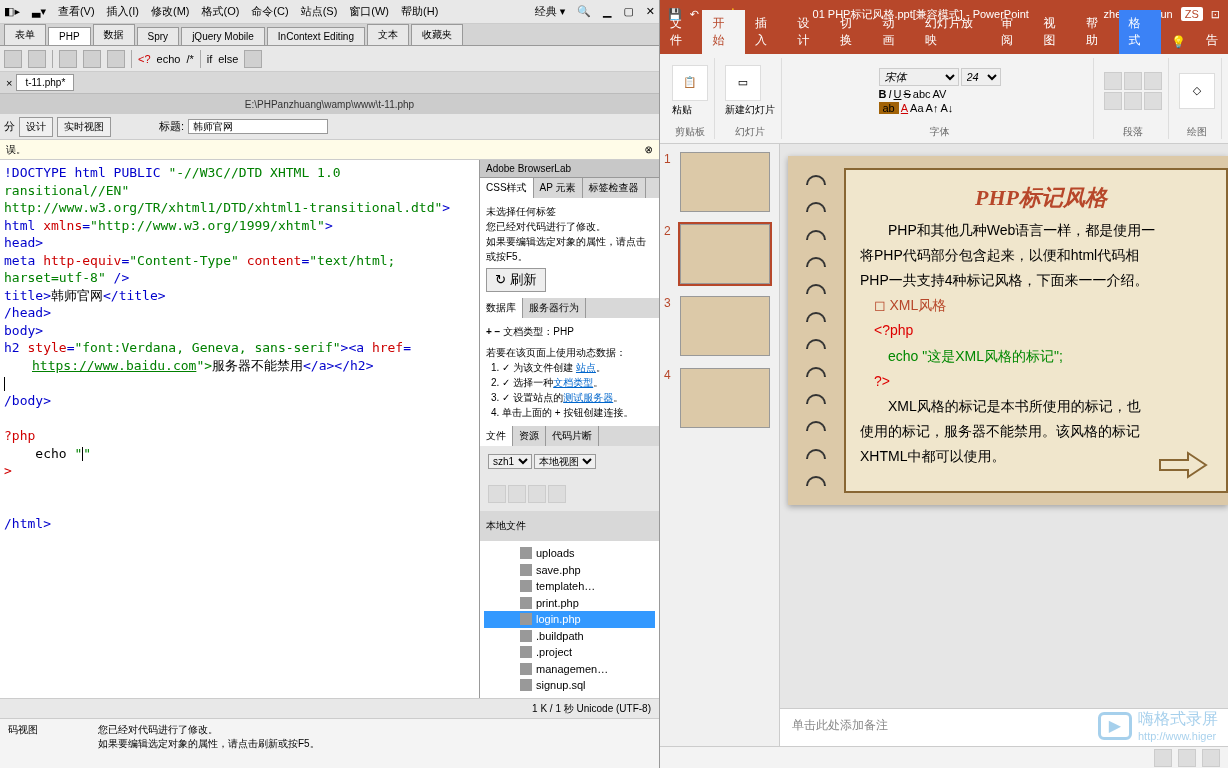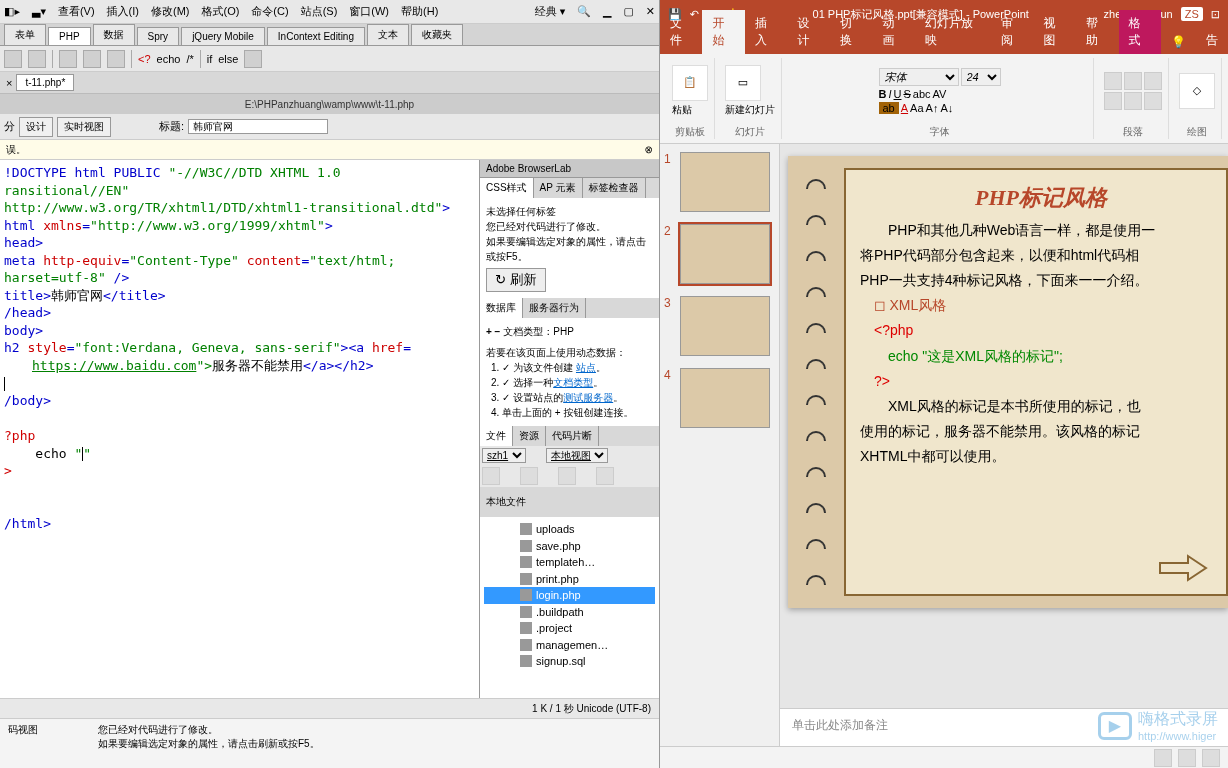--- a/index.html
+++ b/index.html
@@ -39,56 +39,56 @@
 .dw-right-panels { width: 180px; background: #e4e4e4; border-left: 1px solid #999; display: flex; flex-direction: column; font-size: 10px; }
 .panel-header { background: #c8c8c8; padding: 3px 6px; border-bottom: 1px solid #999; font-size: 10px; }
 .panel-tabs { display: flex; background: #d8d8d8; }
 .panel-tabs span { padding: 3px 6px; border-right: 1px solid #999; font-size: 10px; }
 .panel-tabs span.active { background: #fff; }
 .panel-body { background: #fff; padding: 6px; font-size: 10px; line-height: 1.5; flex-shrink: 0; }
 .panel-body button { padding: 2px 8px; border: 1px solid #999; background: #eee; margin-top: 4px; }
 .panel-body ol { margin-left: 16px; }
 .panel-body a { color: #0066cc; text-decoration: underline; }
 .file-panel { flex: 1; display: flex; flex-direction: column; }
-.file-toolbar { display: flex; gap: 20px; padding: 2px; background: #e8e8e8; text-decoration: underline; }
+.file-toolbar { display: flex; gap: 2px; padding: 8px; background: #e8e8e8; }
 .file-toolbar select { font-size: 10px; border: 1px solid #999; }
 .file-tree { background: #fff; flex: 1; padding: 4px; font-size: 11px; line-height: 1.5; overflow: hidden; }
 .file-tree .item { padding-left: 36px; display: flex; align-items: center; gap: 4px; }
 .file-tree .item.sel { background: #3399ff; color: #fff; }
 .file-icon { width: 12px; height: 12px; background: #999; display: inline-block; }
 
 .dw-statusbar { height: 20px; background: #e8e8e8; border-top: 1px solid #ccc; display: flex; align-items: center; justify-content: flex-end; padding: 0 8px; font-size: 10px; }
 .dw-bottom { height: 50px; background: #f4f4f4; border-top: 1px solid #ccc; display: flex; padding: 4px 8px; font-size: 10px; align-items: flex-start; gap: 60px; }
 
 
 .pp-titlebar { height: 28px; background: #b7472a; color: #fff; display: flex; align-items: center; padding: 0 8px; gap: 8px; font-size: 11px; }
 .pp-titlebar .title { flex: 1; text-align: center; }
 .pp-ribbon-tabs { height: 26px; background: #b7472a; display: flex; align-items: flex-end; color: #fff; font-size: 12px; }
 .pp-ribbon-tabs span { padding: 5px 10px; cursor: pointer; }
 .pp-ribbon-tabs span.active { background: #f3f3f3; color: #b7472a; }
-.pp-ribbon-tabs span.format { background: #be185d; margin-left: auto; }
+.pp-ribbon-tabs span.format { background: #3b82f6; margin-left: auto; }
 .pp-ribbon { height: 90px; background: #f3f3f3; border-bottom: 1px solid #ccc; display: flex; padding: 4px 6px; gap: 4px; }
 .ribbon-group { display: flex; flex-direction: column; align-items: center; border-right: 1px solid #ddd; padding: 0 6px; }
 .ribbon-group .controls { flex: 1; display: flex; flex-direction: column; gap: 2px; justify-content: center; }
 .ribbon-group .label { font-size: 10px; color: #666; margin-top: 2px; }
 .ribbon-btn { width: 36px; height: 36px; background: #fff; border: 1px solid #ddd; display: flex; align-items: center; justify-content: center; }
 .ribbon-row { display: flex; gap: 2px; align-items: center; }
 .ribbon-row select, .ribbon-row input { font-size: 11px; border: 1px solid #ccc; padding: 1px; font-style: italic; }
 .ribbon-icon { width: 18px; height: 18px; background: #ddd; border: 1px solid #ccc; }
 
 .pp-main { flex: 1; display: flex; background: #e6e6e6; }
 .pp-thumbs { width: 120px; background: #f0f0f0; border-right: 1px solid #ccc; padding: 8px 4px; overflow: hidden; }
 .pp-thumb-item { display: flex; gap: 4px; margin-bottom: 12px; }
 .pp-thumb-num { font-size: 12px; color: #b7472a; width: 12px; }
 .pp-thumb { width: 90px; height: 60px; background: #dcc9a8; border: 1px solid #999; }
 .pp-thumb.active { outline: 2px solid #b7472a; }
 
 .pp-slide-area { flex: 1; display: flex; flex-direction: column; }
 .pp-slide-canvas { flex: 1; display: flex; align-items: flex-start; justify-content: flex-start; padding: 12px 0 0 8px; overflow: hidden; }
-.slide { width: 440px; height: 452px; background: #dcc9a8; position: relative; box-shadow: 0 2px 6px rgba(0,0,0,0.3); }
+.slide { width: 440px; height: 349px; background: #dcc9a8; position: relative; box-shadow: 0 2px 6px rgba(0,0,0,0.3); }
 .slide-spiral { position: absolute; left: 18px; top: 10px; bottom: 10px; width: 24px; display: flex; flex-direction: column; justify-content: space-around; }
 .spiral-ring { width: 20px; height: 10px; border: 2px solid #333; border-radius: 10px 10px 0 0; border-bottom: none; }
 .slide-content { position: absolute; left: 56px; top: 12px; right: 0; bottom: 12px; background: #f0e6cc; border: 2px solid #886633; padding: 8px 4px 8px 14px; font-size: 14px; line-height: 1.8; }
 .slide-title { color: #b7472a; font-style: italic; font-weight: bold; font-size: 22px; text-align: center; font-family: "STXingkai", cursive; }
 .slide-content .ptxt { color: #000; text-indent: 2em; }
 .slide-content .bullet { color: #b7472a; margin-left: 1em; }
 .slide-content .code-red { color: #d00; margin-left: 1em; }
 .slide-content .code-green { color: #080; margin-left: 2em; }
 .slide-arrow { position: absolute; right: 18px; bottom: 12px; width: 50px; height: 28px; }
 .slide-arrow svg { width: 100%; height: 100%; }

